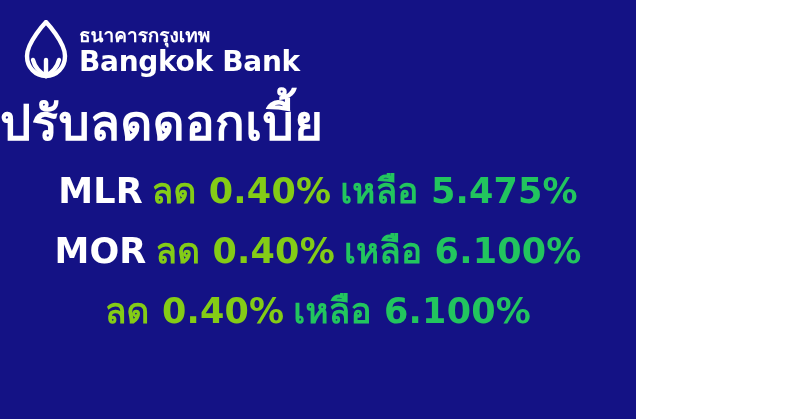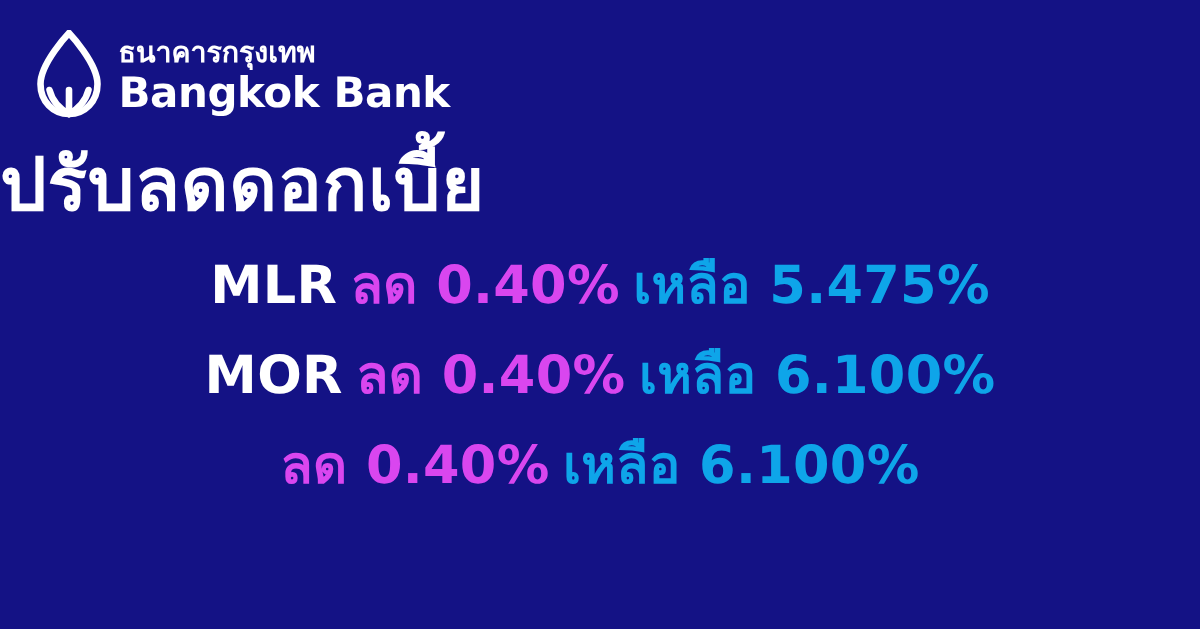--- a/index.html
+++ b/index.html
@@ -7,21 +7,21 @@
     padding: 0;
   }
   body {
     width: 800px;
     height: 419px;
     overflow: hidden;
     font-family: "DejaVu Sans", "Liberation Sans", sans-serif;
   }
   #poster {
     position: relative;
-    width: 800px;
+    width: 636px;
     height: 419px;
     background: #141285;
     overflow: hidden;
   }
 
   
   #logo-lockup {
     position: absolute;
     left: 22px;
     top: 20px;
@@ -90,22 +90,22 @@
     align-items: baseline;
     white-space: nowrap;
     font-size: 35px;
     font-weight: 700;
     line-height: 1.12;
     color: #ffffff;
     letter-spacing: 0.2px;
   }
   .rate-row > span { display: inline-block; }
   .rate-code { color: #ffffff; margin-right: 9px; }
-  .rate-cut  { color: #d946ef; margin-right: 9px; }
-  .rate-rest { color: #0ea5e9; }
+  .rate-cut  { color: #84cc16; margin-right: 9px; }
+  .rate-rest { color: #22c55e; }
 </style>
 </head>
 <body>
 
 <div id="poster">
 
   <div id="logo-lockup">
     <svg id="leaf-mark" viewBox="0 0 48 60" aria-hidden="true">
       <path d="M24 2
                C24 2 43 22 43 36

